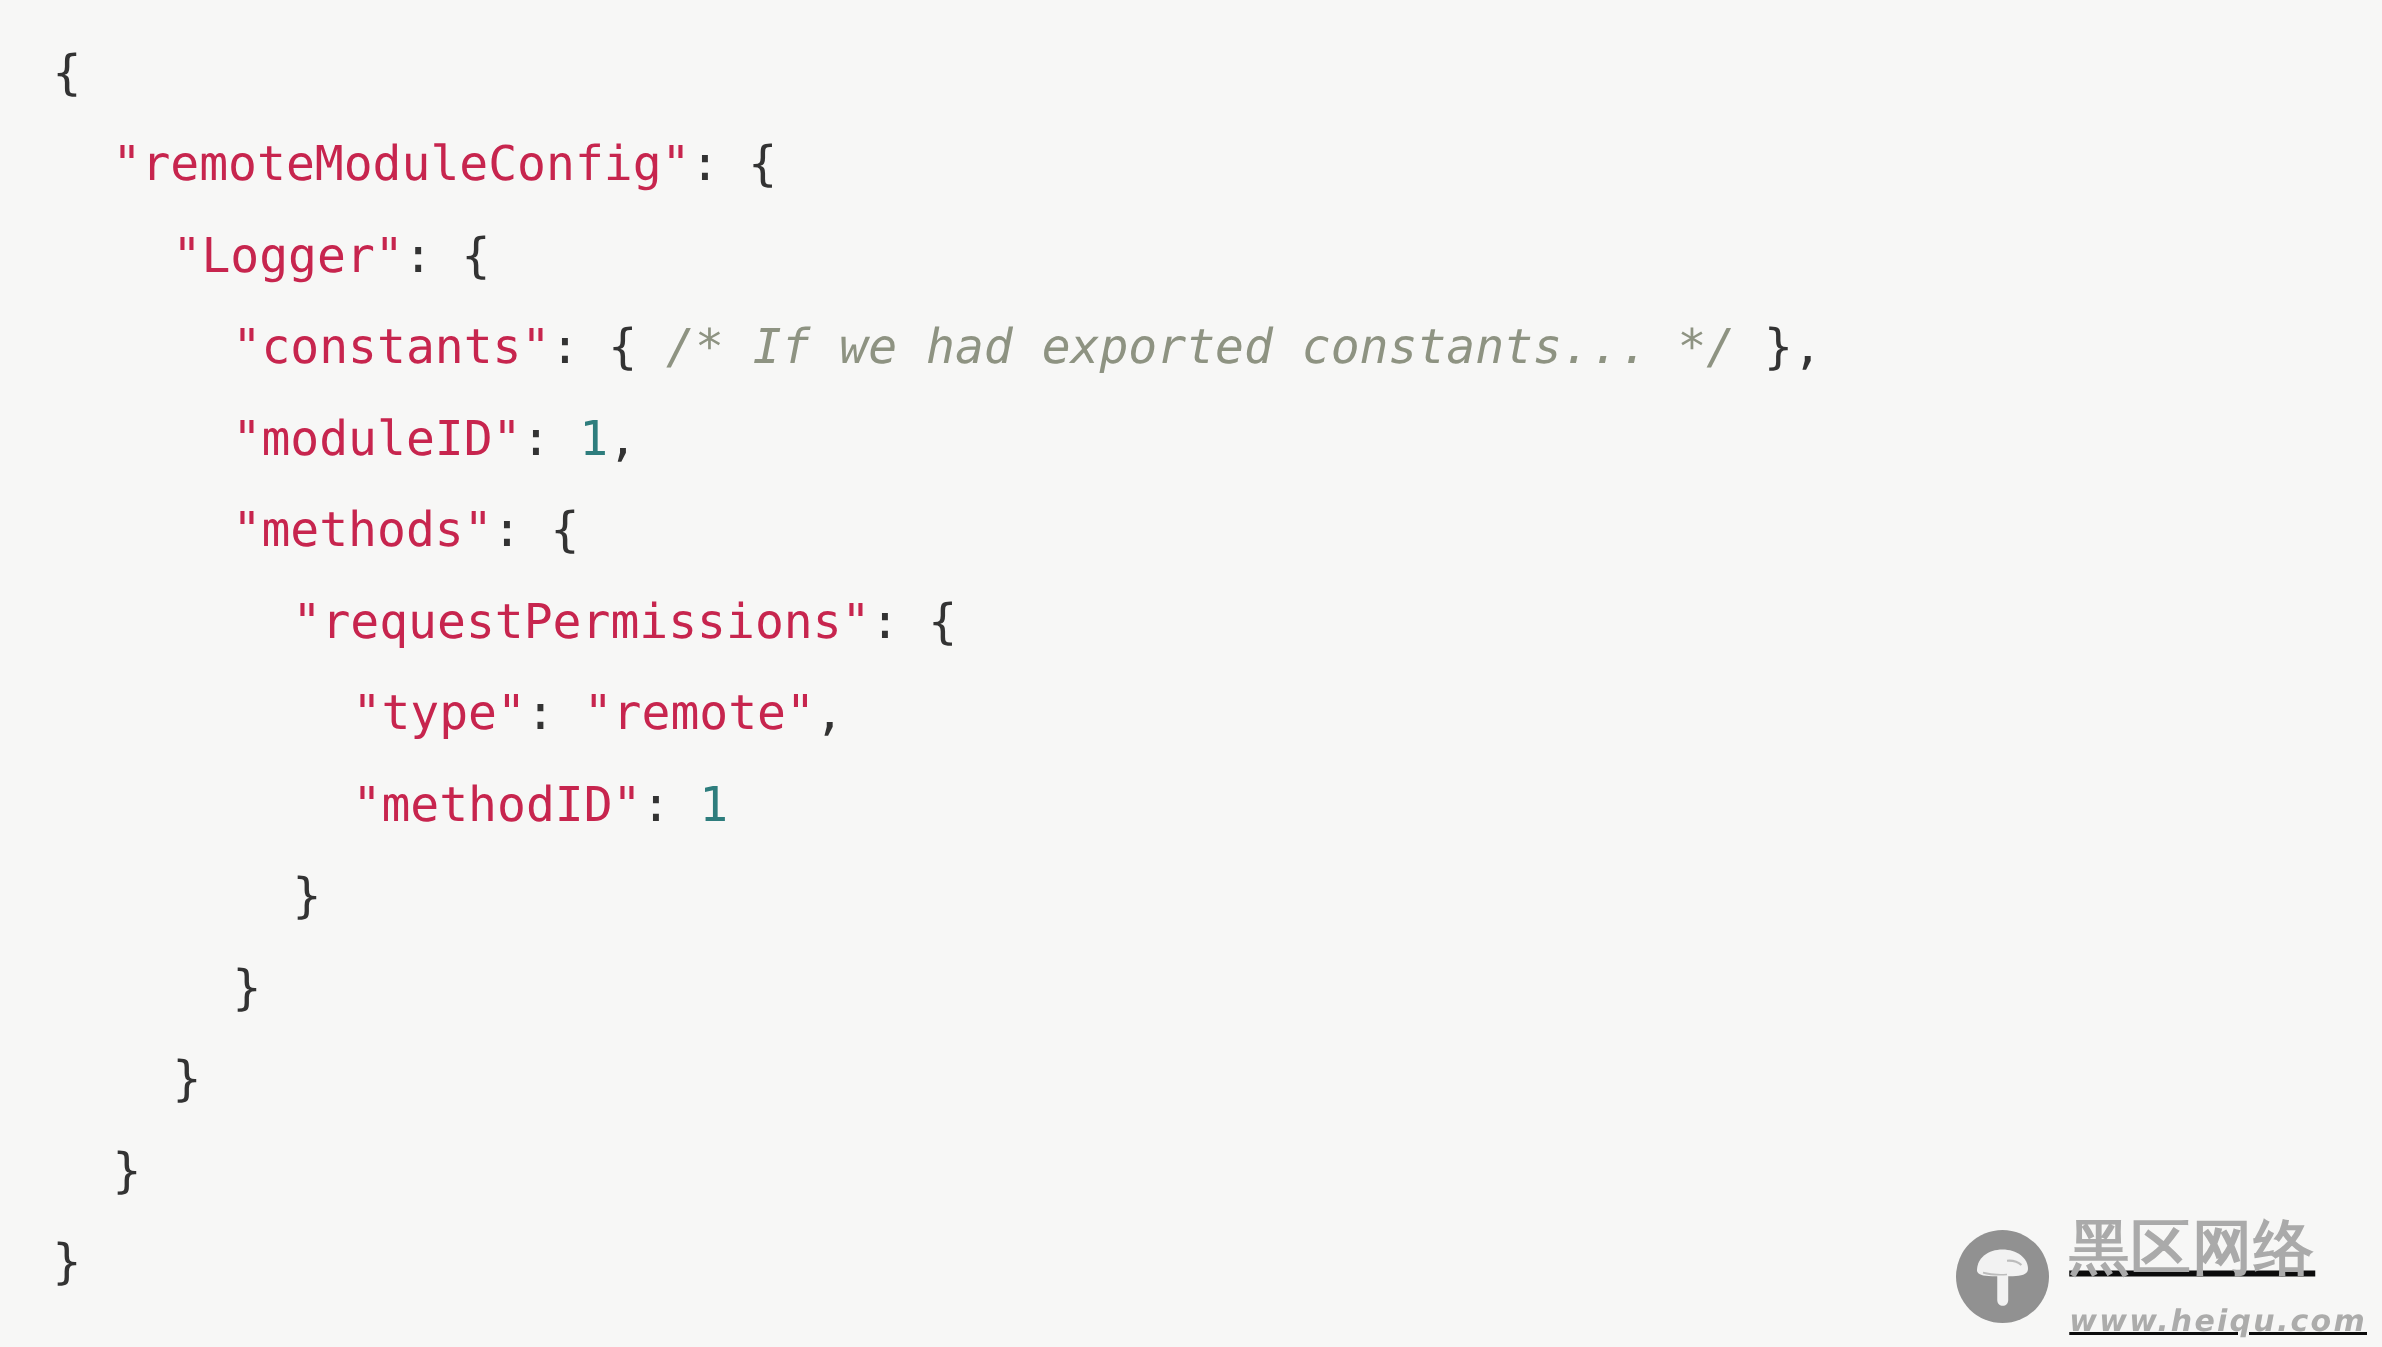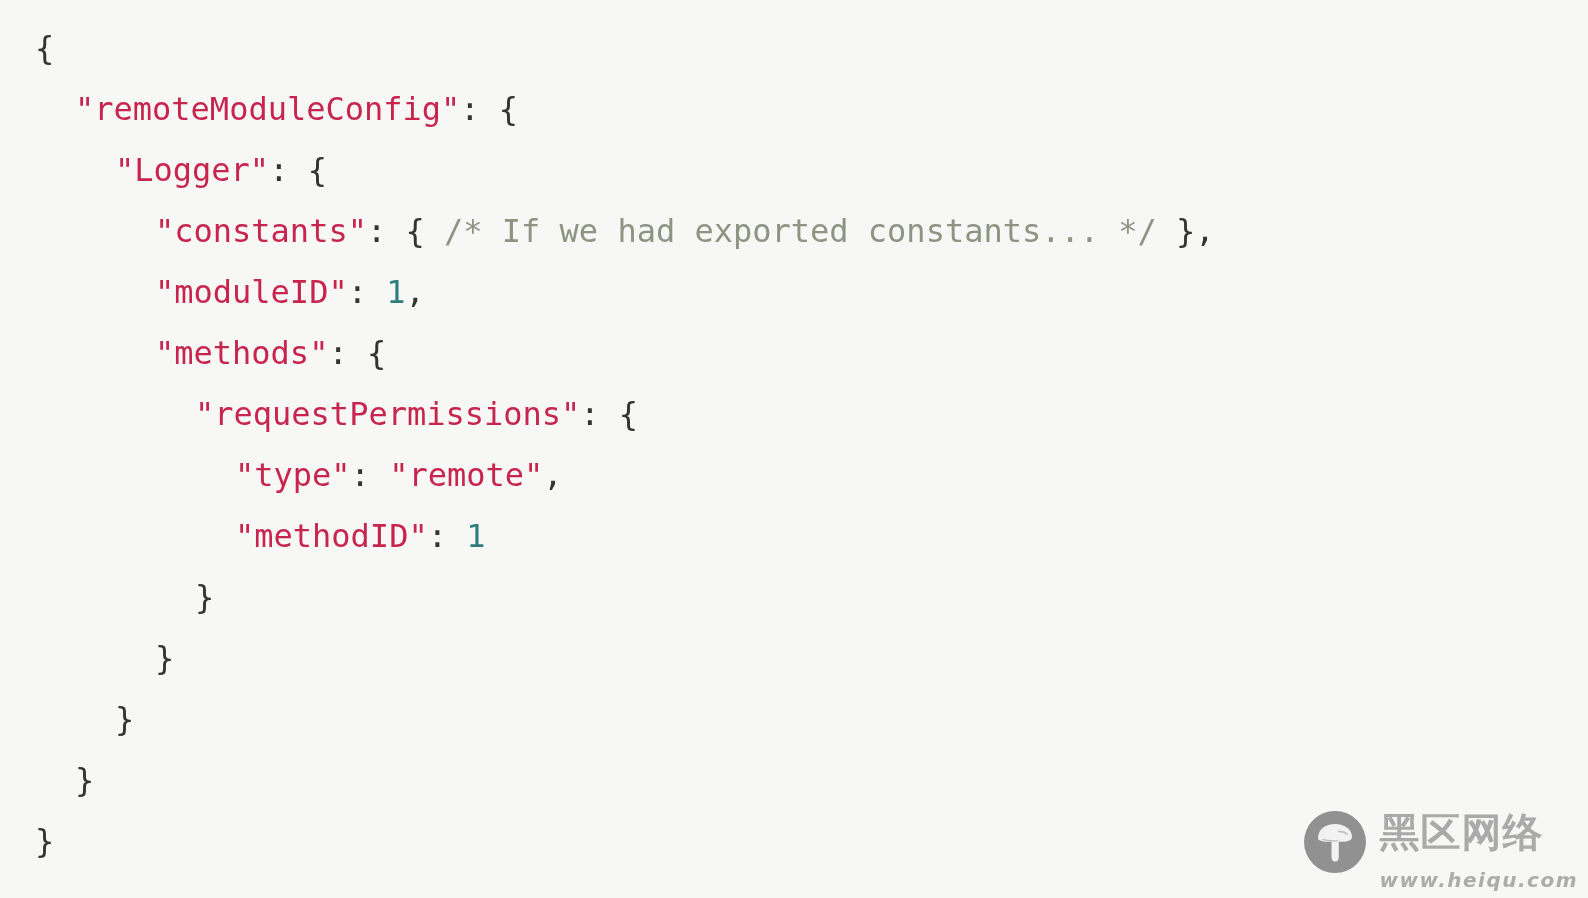--- a/index.html
+++ b/index.html
@@ -35,31 +35,33 @@
     font-size: 32px;
     letter-spacing: 0px;
     font-family: "DejaVu Sans Mono", "Liberation Mono", monospace;
   }
 
   .tok        { white-space: pre; }
   .tok-punct  { color: #333333; }
   .tok-key    { color: #c7254e; }
   .tok-string { color: #c7254e; }
   .tok-number { color: #2e7d7d; }
-  .tok-comment{ color: #8e9382; }
+  .tok-comment{ color: #8e9382; font-style: italic; }
 
   
   #watermark {
     position: absolute;
     right: 10px;
     bottom: 8px;
     display: flex;
+    align-items: center;
     gap: 14px;
     opacity: 0.95;
     pointer-events: none;
+    text-decoration: underline;
   }
   #wm-logo {
     width: 62px;
     height: 62px;
     border-radius: 50%;
     background: #8c8c8c;
     position: relative;
     flex: 0 0 auto;
   }
   #wm-text {

